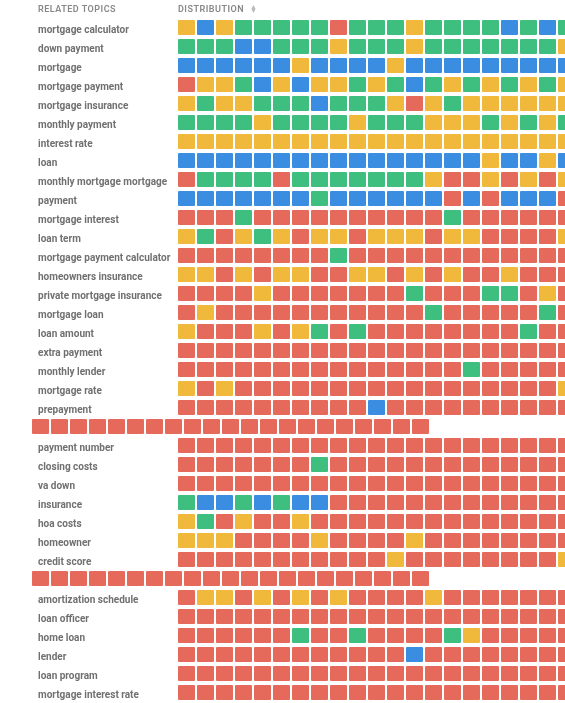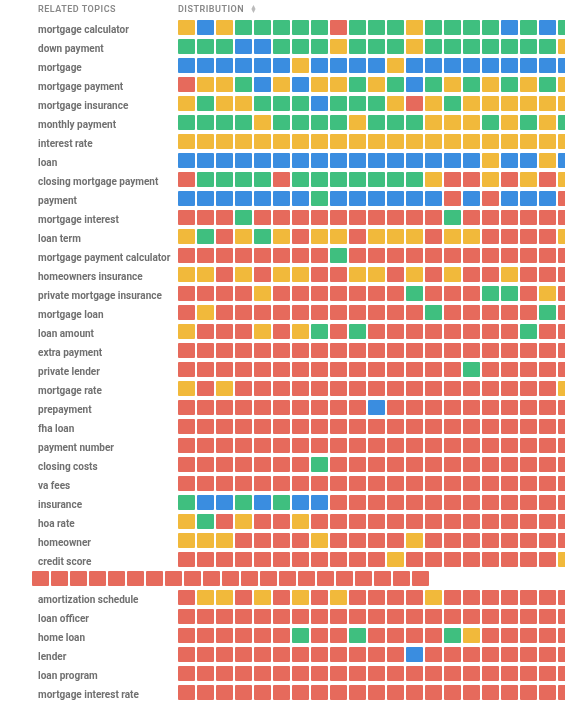--- a/index.html
+++ b/index.html
@@ -233,21 +233,21 @@
           <div class="cell c-b"></div>
           <div class="cell c-b"></div>
           <div class="cell c-y"></div>
           <div class="cell c-b"></div>
           <div class="cell c-b"></div>
           <div class="cell c-y"></div>
           <div class="cell c-b"></div>
         </div>
       </div>
       <div class="row">
-        <div class="label">closing mortgage payment</div>
+        <div class="label">monthly mortgage mortgage</div>
         <div class="cells">
           <div class="cell c-r"></div>
           <div class="cell c-g"></div>
           <div class="cell c-g"></div>
           <div class="cell c-g"></div>
           <div class="cell c-g"></div>
           <div class="cell c-r"></div>
           <div class="cell c-g"></div>
           <div class="cell c-g"></div>
           <div class="cell c-g"></div>
@@ -493,21 +493,21 @@
           <div class="cell c-r"></div>
           <div class="cell c-r"></div>
           <div class="cell c-r"></div>
           <div class="cell c-r"></div>
           <div class="cell c-r"></div>
           <div class="cell c-r"></div>
           <div class="cell c-r"></div>
         </div>
       </div>
       <div class="row">
-        <div class="label">private lender</div>
+        <div class="label">monthly lender</div>
         <div class="cells">
           <div class="cell c-r"></div>
           <div class="cell c-r"></div>
           <div class="cell c-r"></div>
           <div class="cell c-r"></div>
           <div class="cell c-r"></div>
           <div class="cell c-r"></div>
           <div class="cell c-r"></div>
           <div class="cell c-r"></div>
           <div class="cell c-r"></div>
@@ -571,21 +571,20 @@
           <div class="cell c-r"></div>
           <div class="cell c-r"></div>
           <div class="cell c-r"></div>
           <div class="cell c-r"></div>
           <div class="cell c-r"></div>
           <div class="cell c-r"></div>
           <div class="cell c-r"></div>
         </div>
       </div>
       <div class="row">
-        <div class="label">fha loan</div>
         <div class="cells">
           <div class="cell c-r"></div>
           <div class="cell c-r"></div>
           <div class="cell c-r"></div>
           <div class="cell c-r"></div>
           <div class="cell c-r"></div>
           <div class="cell c-r"></div>
           <div class="cell c-r"></div>
           <div class="cell c-r"></div>
           <div class="cell c-r"></div>
@@ -649,21 +648,21 @@
           <div class="cell c-r"></div>
           <div class="cell c-r"></div>
           <div class="cell c-r"></div>
           <div class="cell c-r"></div>
           <div class="cell c-r"></div>
           <div class="cell c-r"></div>
           <div class="cell c-r"></div>
         </div>
       </div>
       <div class="row">
-        <div class="label">va fees</div>
+        <div class="label">va down</div>
         <div class="cells">
           <div class="cell c-r"></div>
           <div class="cell c-r"></div>
           <div class="cell c-r"></div>
           <div class="cell c-r"></div>
           <div class="cell c-r"></div>
           <div class="cell c-r"></div>
           <div class="cell c-r"></div>
           <div class="cell c-r"></div>
           <div class="cell c-r"></div>
@@ -701,21 +700,21 @@
           <div class="cell c-r"></div>
           <div class="cell c-r"></div>
           <div class="cell c-r"></div>
           <div class="cell c-r"></div>
           <div class="cell c-r"></div>
           <div class="cell c-r"></div>
           <div class="cell c-r"></div>
         </div>
       </div>
       <div class="row">
-        <div class="label">hoa rate</div>
+        <div class="label">hoa costs</div>
         <div class="cells">
           <div class="cell c-y"></div>
           <div class="cell c-g"></div>
           <div class="cell c-r"></div>
           <div class="cell c-y"></div>
           <div class="cell c-r"></div>
           <div class="cell c-r"></div>
           <div class="cell c-y"></div>
           <div class="cell c-r"></div>
           <div class="cell c-r"></div>

